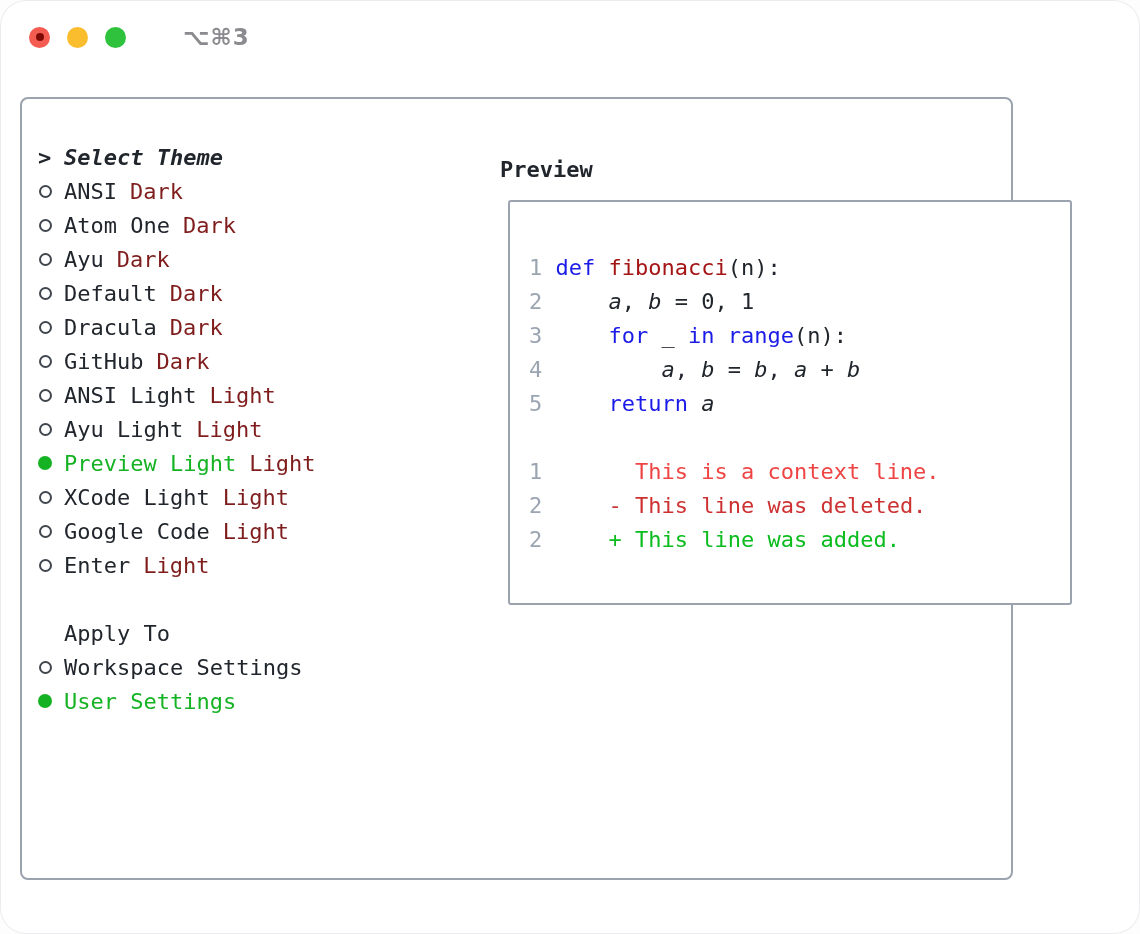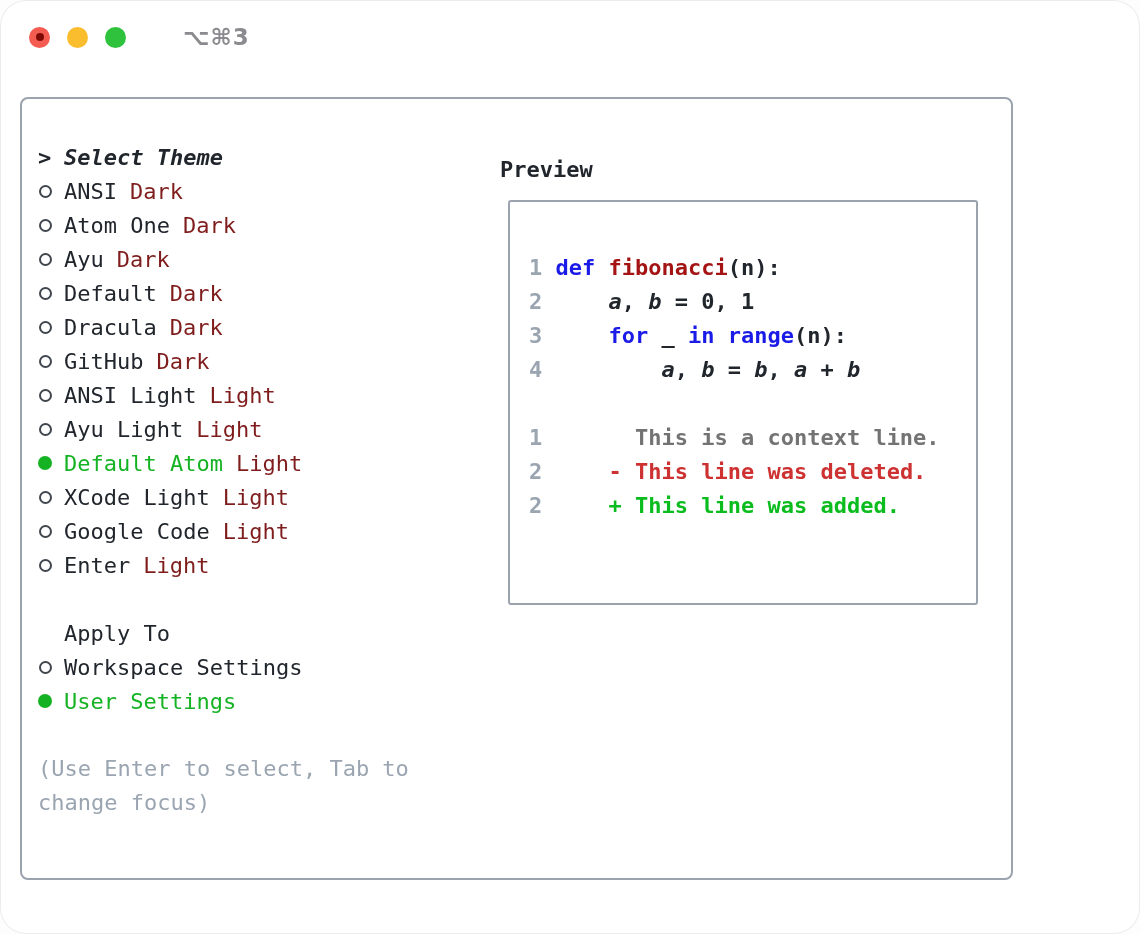--- a/index.html
+++ b/index.html
@@ -46,31 +46,31 @@
   .tag{color:#7f1d1d;margin-left:13px;}
   .spacer{height:34px;}
   .help-line{height:34px;line-height:34px;font-size:22px;color:#9aa5b1;white-space:pre;}
 
   
   .preview-label{
     position:absolute;left:478px;top:54px;height:34px;line-height:34px;
     font-size:22px;font-weight:bold;color:#21262d;
   }
   .preview-box{
-    position:absolute;left:486px;top:101px;width:470px;height:405px;
+    position:absolute;left:486px;top:101px;width:564px;height:405px;
     box-sizing:border-box;border:2px solid #9aa3ae;border-radius:3px;background:#fff;
-    padding:49px 7px 0 19px;overflow:hidden;font-weight:bold;
+    padding:49px 7px 0 19px;overflow:hidden;
   }
   .pline{height:34px;line-height:34px;font-size:22px;white-space:pre;color:#21262d;}
   .pl{color:#21262d;}
   .num{color:#9aa5b1;}
   .kw{color:#1b1be8;}
   .fn{color:#a41414;}
   .var{font-style:italic;color:#21262d;}
-  .ctx{color:#737373;margin-top:39px;}
+  .ctx{color:#ef4444;margin-top:39px;}
   .del{color:#cd3131;}
   .add{color:#0abc1d;}
 </style>
 </head>
 <body>
 
 <div class="window">
 
   <div class="titlebar">
     <span class="tl red">
@@ -91,54 +91,51 @@
 
       <div id="theme-list">
           <div class="row"><span class="bullet-col"><span class="radio"></span></span><span class="name">ANSI</span><span class="tag">Dark</span></div>
           <div class="row"><span class="bullet-col"><span class="radio"></span></span><span class="name">Atom One</span><span class="tag">Dark</span></div>
           <div class="row"><span class="bullet-col"><span class="radio"></span></span><span class="name">Ayu</span><span class="tag">Dark</span></div>
           <div class="row"><span class="bullet-col"><span class="radio"></span></span><span class="name">Default</span><span class="tag">Dark</span></div>
           <div class="row"><span class="bullet-col"><span class="radio"></span></span><span class="name">Dracula</span><span class="tag">Dark</span></div>
           <div class="row"><span class="bullet-col"><span class="radio"></span></span><span class="name">GitHub</span><span class="tag">Dark</span></div>
           <div class="row"><span class="bullet-col"><span class="radio"></span></span><span class="name">ANSI Light</span><span class="tag">Light</span></div>
           <div class="row"><span class="bullet-col"><span class="radio"></span></span><span class="name">Ayu Light</span><span class="tag">Light</span></div>
-          <div class="row"><span class="bullet-col"><span class="radio on"></span></span><span class="name sel">Default Atom</span><span class="tag">Light</span></div>
+          <div class="row"><span class="bullet-col"><span class="radio on"></span></span><span class="name sel">Preview Light</span><span class="tag">Light</span></div>
           <div class="row"><span class="bullet-col"><span class="radio"></span></span><span class="name">XCode Light</span><span class="tag">Light</span></div>
           <div class="row"><span class="bullet-col"><span class="radio"></span></span><span class="name">Google Code</span><span class="tag">Light</span></div>
           <div class="row"><span class="bullet-col"><span class="radio"></span></span><span class="name">Enter</span><span class="tag">Light</span></div>
         </div>
 
       <div class="spacer"></div>
 
       <div class="row">
         <span class="bullet-col"></span>
         <span>Apply To</span>
       </div>
 
       <div id="apply-list">
           <div class="row"><span class="bullet-col"><span class="radio"></span></span><span class="name">Workspace Settings</span></div>
           <div class="row"><span class="bullet-col"><span class="radio on"></span></span><span class="name sel">User Settings</span></div>
         </div>
 
       <div class="spacer"></div>
 
-      <div>
-        <div class="help-line">(Use Enter to select, Tab to</div>
-        <div class="help-line">change focus)</div>
-      </div>
     </div>
 
     <div class="preview-label">Preview</div>
 
     <div class="preview-box">
       <div id="code-lines">
           <div class="pline"><span class="num">1</span><span class="pl"> </span><span class="kw">def</span><span class="pl"> </span><span class="fn">fibonacci</span><span class="pl">(n):</span></div>
           <div class="pline"><span class="num">2</span><span class="pl">     </span><span class="var">a</span><span class="pl">, </span><span class="var">b</span><span class="pl"> = 0, 1</span></div>
           <div class="pline"><span class="num">3</span><span class="pl">     </span><span class="kw">for</span><span class="pl"> _ </span><span class="kw">in</span><span class="pl"> </span><span class="kw">range</span><span class="pl">(n):</span></div>
           <div class="pline"><span class="num">4</span><span class="pl">         </span><span class="var">a</span><span class="pl">, </span><span class="var">b</span><span class="pl"> = </span><span class="var">b</span><span class="pl">, </span><span class="var">a</span><span class="pl"> + </span><span class="var">b</span></div>
+          <div class="pline"><span class="num">5</span><span class="pl">     </span><span class="kw">return</span><span class="pl"> </span><span class="var">a</span></div>
           <div class="pline"></div>
           <div class="pline"><span class="num">1</span><span class="pl">       </span><span class="ctx">This is a context line.</span></div>
           <div class="pline"><span class="num">2</span><span class="pl">     </span><span class="del">- This line was deleted.</span></div>
           <div class="pline"><span class="num">2</span><span class="pl">     </span><span class="add">+ This line was added.</span></div>
         </div>
     </div>
 
   </div>
 </div>
 

